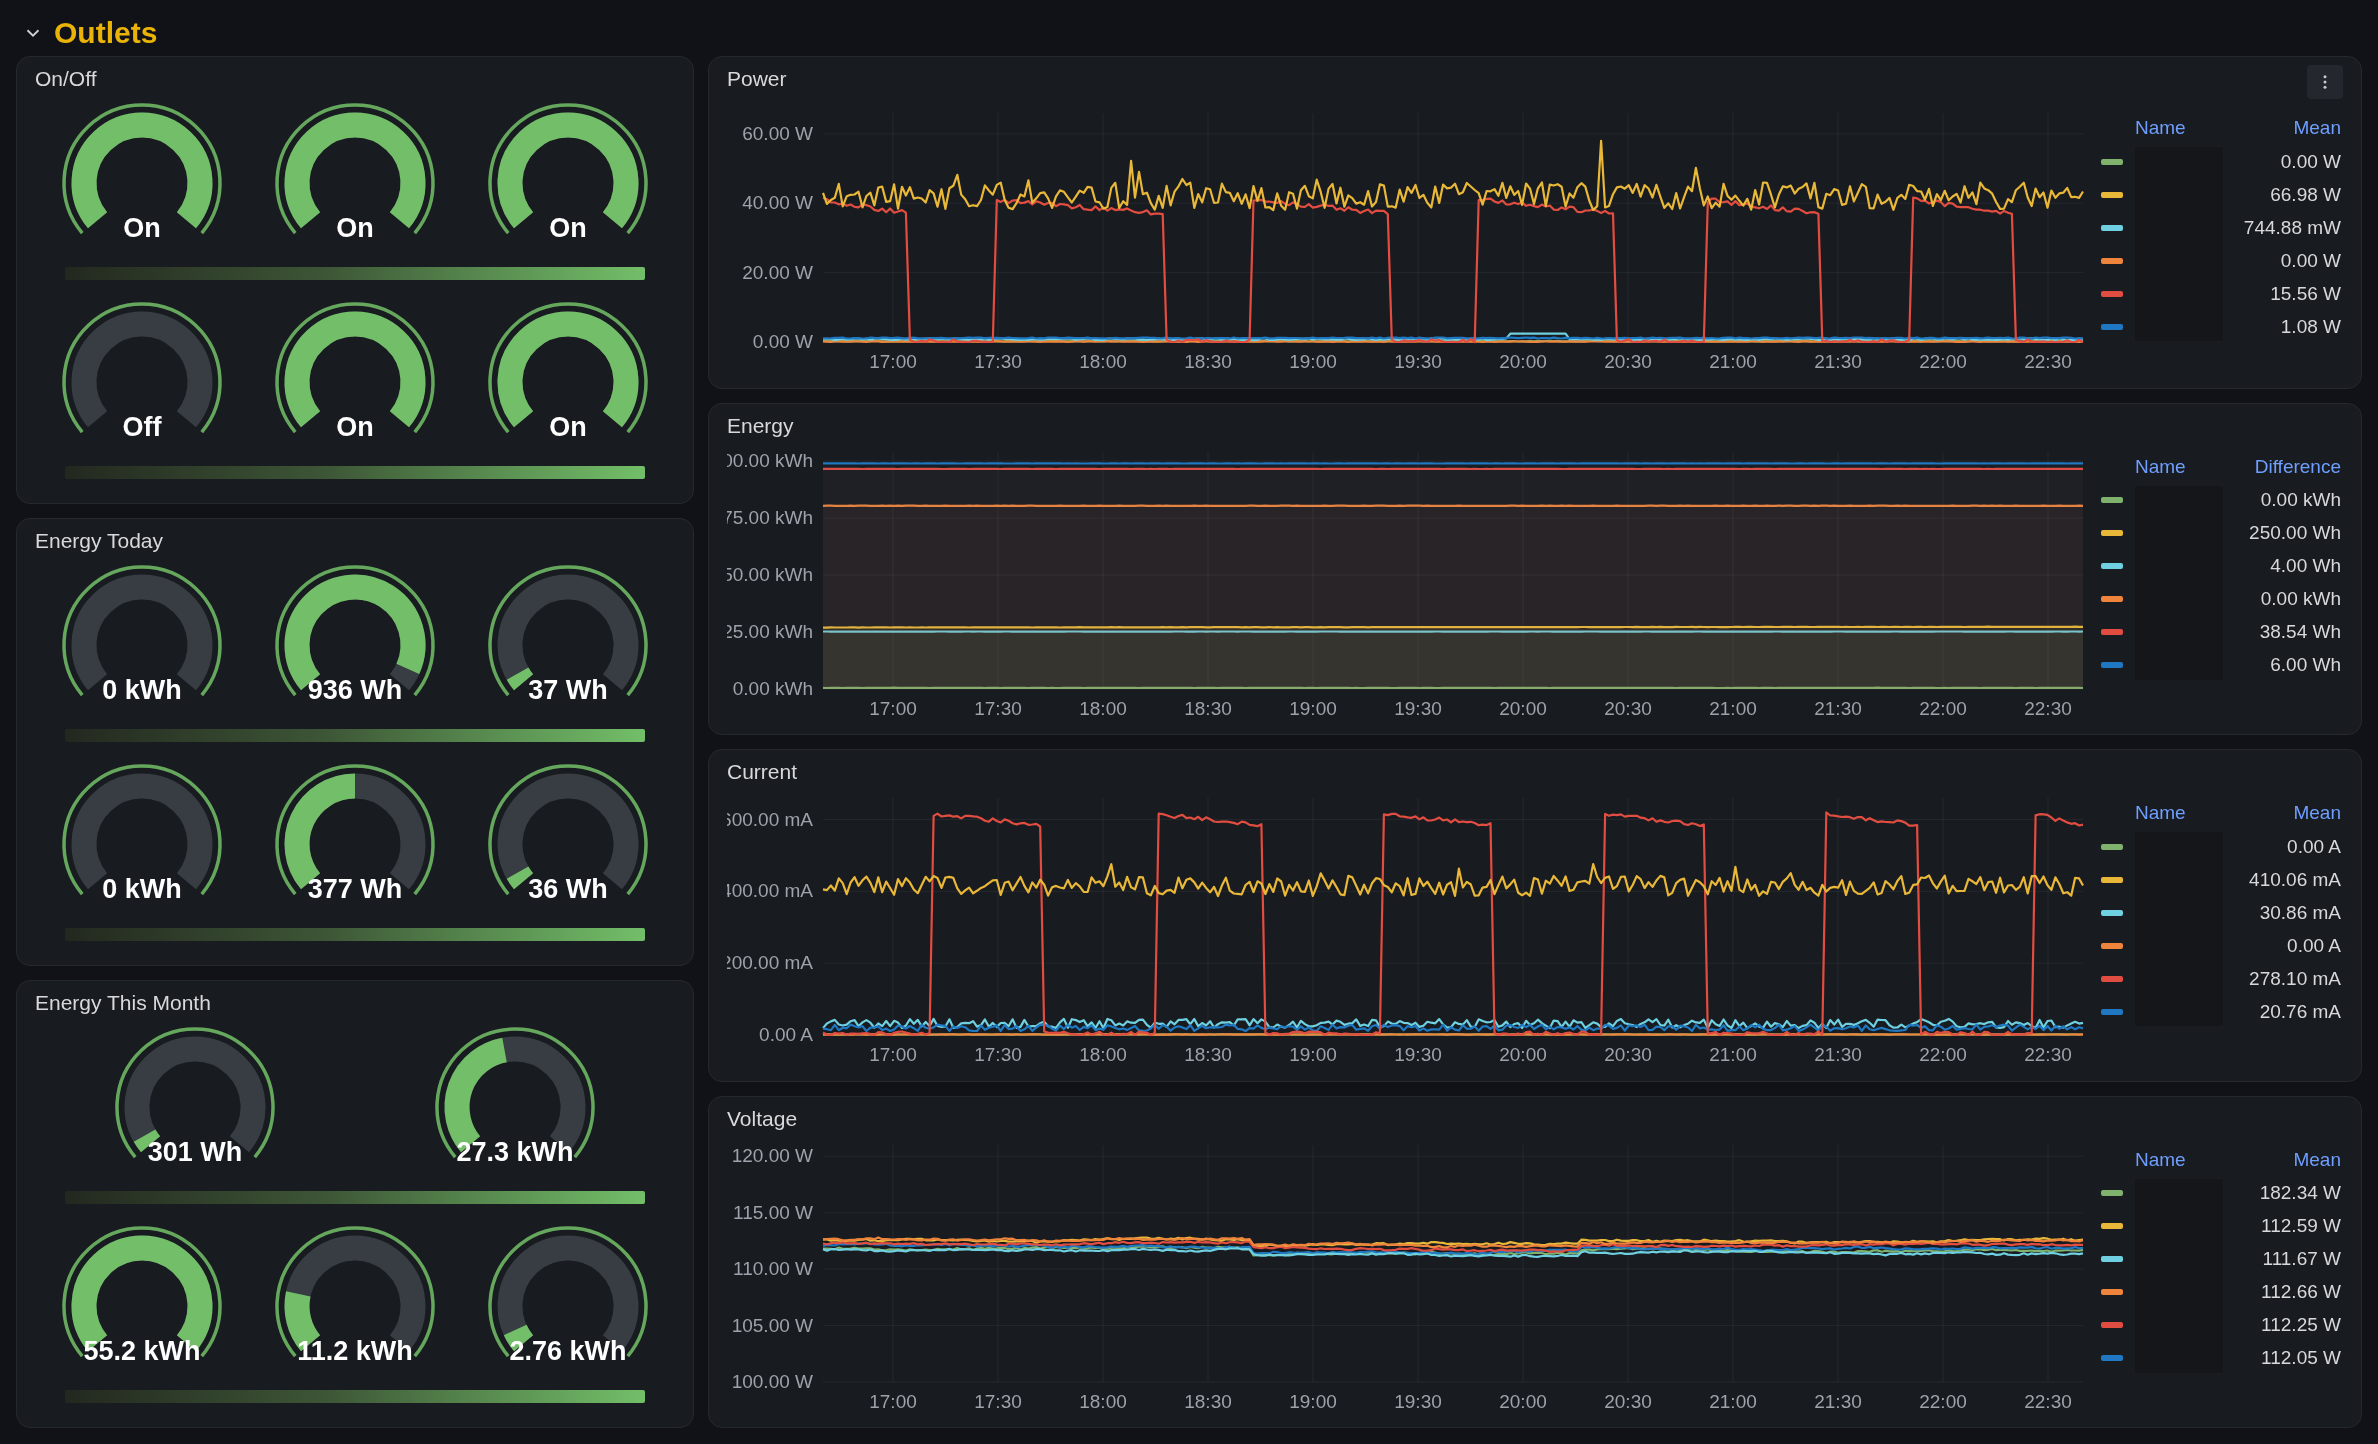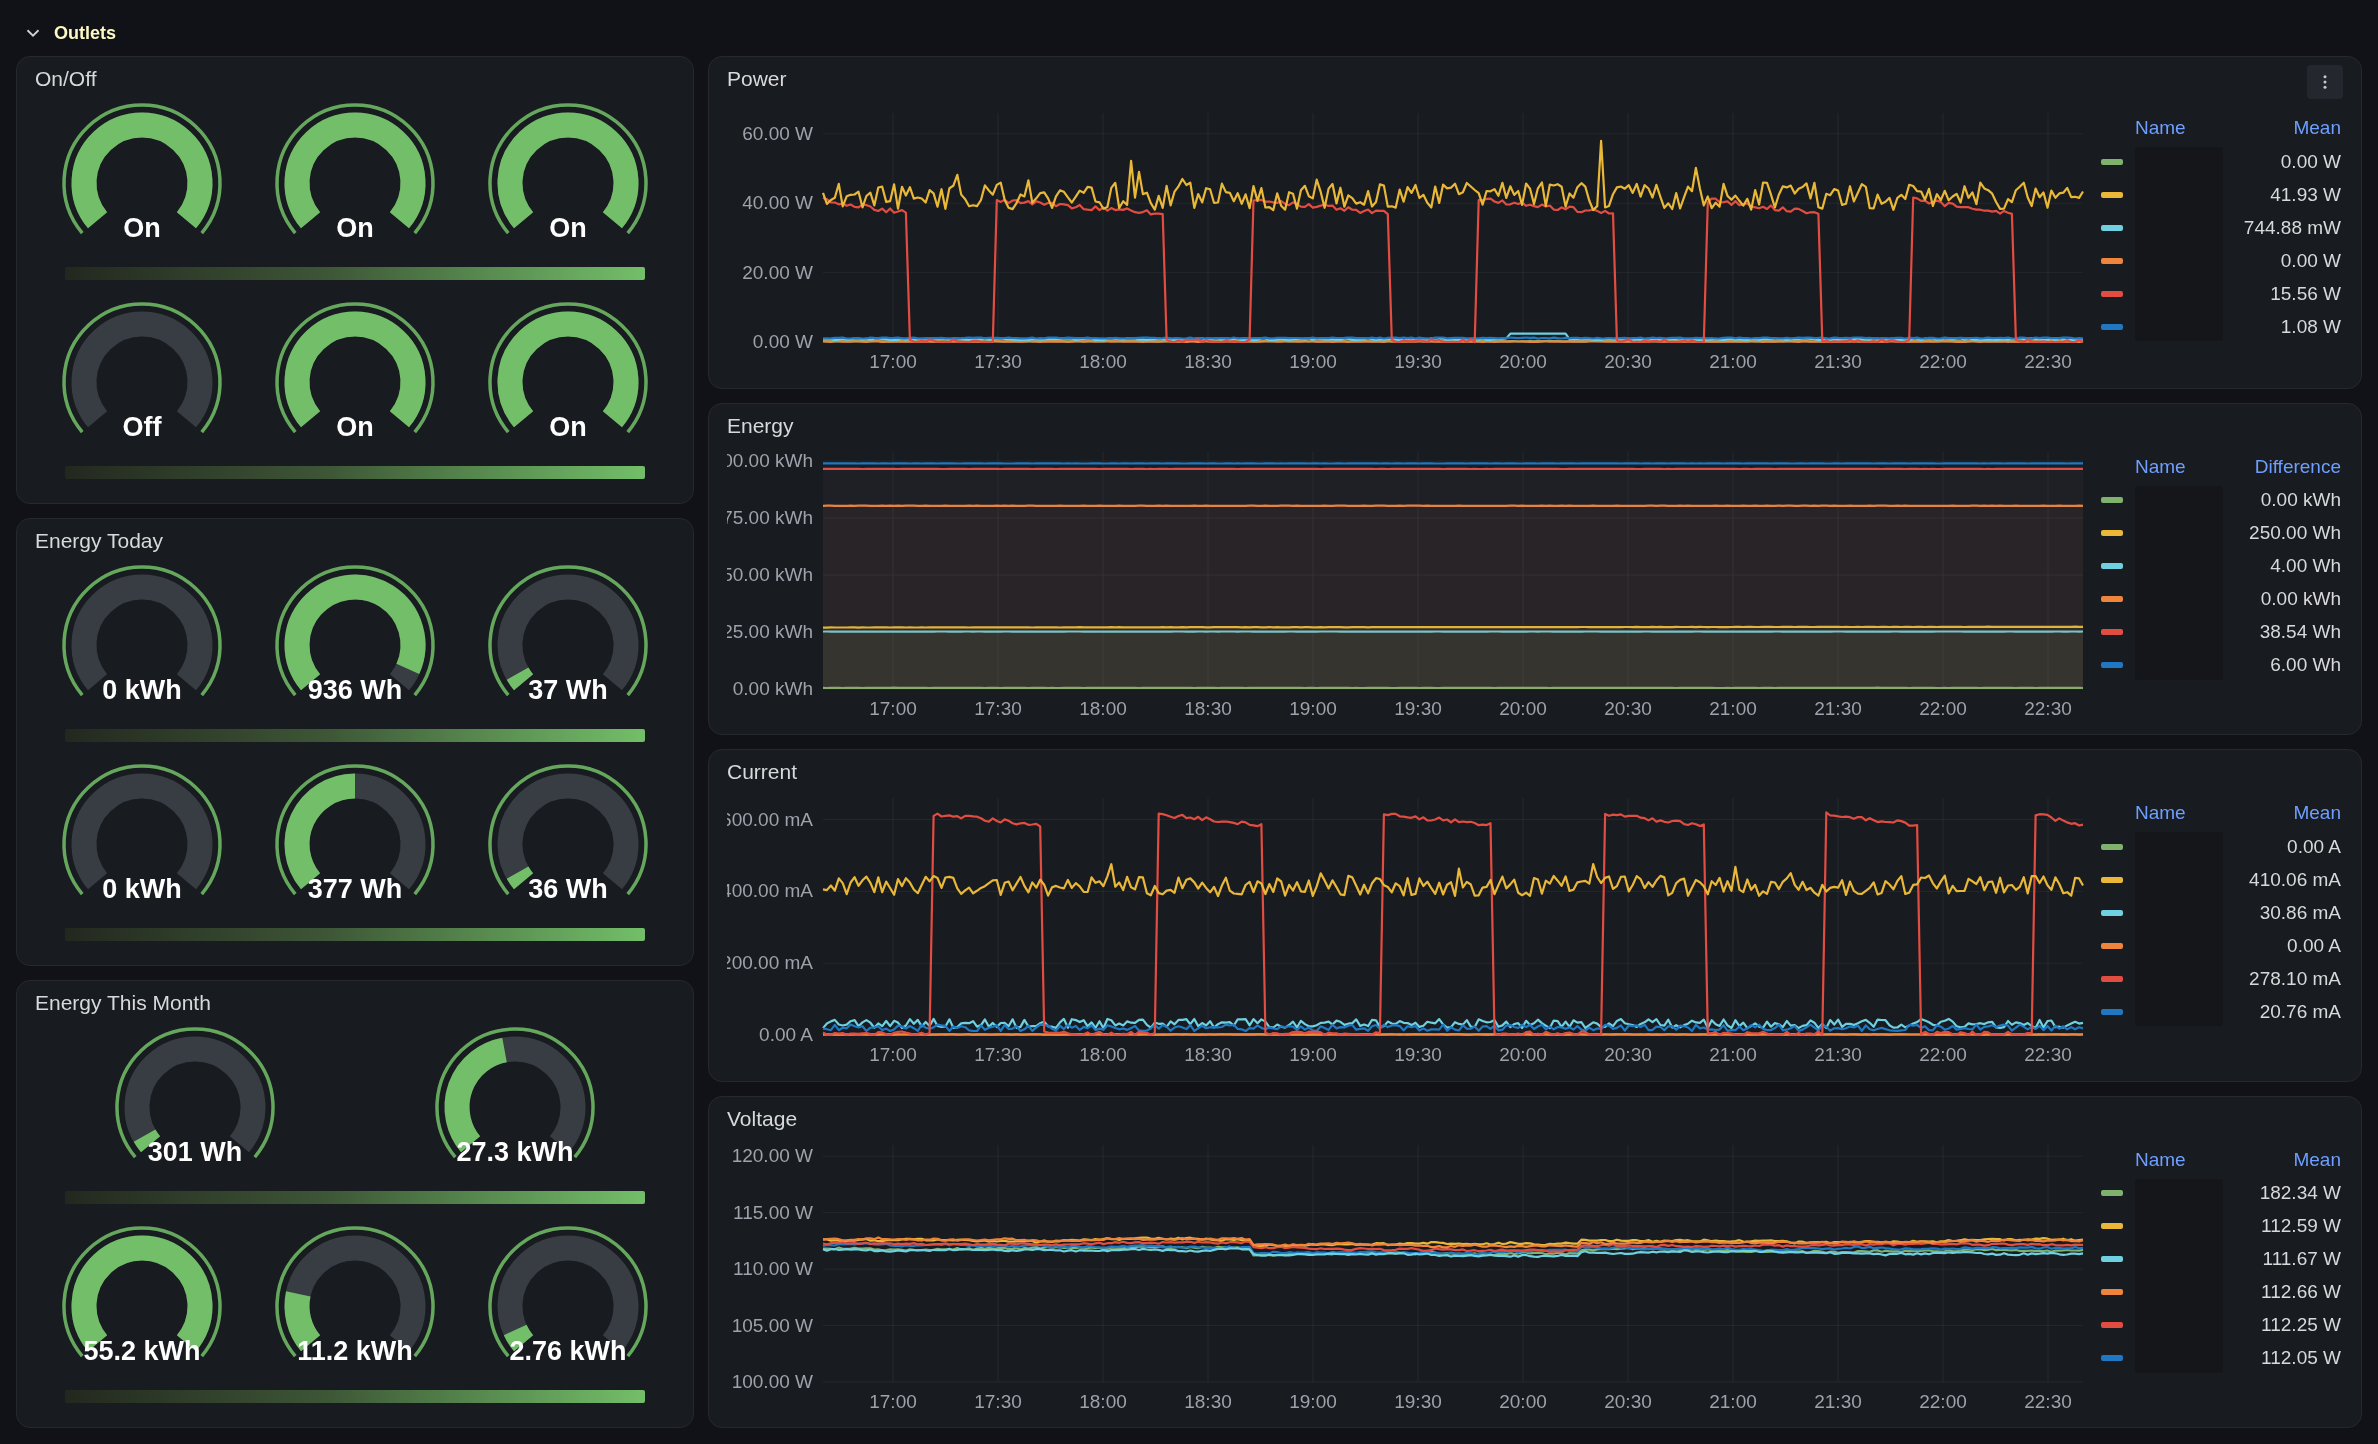--- a/index.html
+++ b/index.html
@@ -1,19 +1,19 @@
 <!DOCTYPE html>
 <html><head>
 <meta charset="utf-8">
 <style>
   html,body{margin:0;padding:0;background:#111217;}
   .app{width:2378px;height:1444px;box-sizing:border-box;padding:10px 16px 16px;display:flex;flex-direction:column;
        font-family:"Liberation Sans","DejaVu Sans",sans-serif;color:#ccccdc;}
   .row-header{height:46px;flex:0 0 auto;display:flex;align-items:center;gap:10px;padding-left:6px;cursor:pointer;}
-  .row-title{font-size:18px;font-weight:600;color:#fef9c3;}
+  .row-title{font-size:30px;font-weight:600;color:#eab308;}
   .chev{width:22px;height:22px;stroke:#d0d1d6;fill:none;stroke-width:2;}
   .columns{flex:1;display:flex;gap:14px;min-height:0;}
   .col{display:flex;flex-direction:column;gap:14px;min-height:0;}
   .col.left{width:678px;flex:0 0 auto;}
   .col.right{flex:1;min-width:0;}
   .panel{background:#181b1f;border:1px solid #25282e;border-radius:14px;box-sizing:border-box;
          padding:10px 18px 12px;display:flex;flex-direction:column;flex:1;min-height:0;position:relative;}
   .panel-header{display:flex;align-items:flex-start;justify-content:space-between;flex:0 0 auto;}
   .panel-title{margin:0;font-size:21px;font-weight:500;color:#d8d9da;cursor:pointer;}
   .kebab{width:36px;height:34px;border:none;border-radius:4px;background:#24272d;display:flex;
@@ -293,21 +293,21 @@
                 <span class="lh-val">Mean</span>
               </div>
               <div class="legend-rows">
                 <div class="legend-redact"></div>
                 <div class="legend-row">
                   <span class="legend-chip" style="background: rgb(126, 178, 109);"></span>
                   <span class="legend-val">0.00 W</span>
                 </div>
                 <div class="legend-row">
                   <span class="legend-chip" style="background: rgb(234, 184, 57);"></span>
-                  <span class="legend-val">41.93 W</span>
+                  <span class="legend-val">66.98 W</span>
                 </div>
                 <div class="legend-row">
                   <span class="legend-chip" style="background: rgb(110, 208, 224);"></span>
                   <span class="legend-val">744.88 mW</span>
                 </div>
                 <div class="legend-row">
                   <span class="legend-chip" style="background: rgb(239, 132, 60);"></span>
                   <span class="legend-val">0.00 W</span>
                 </div>
                 <div class="legend-row">

